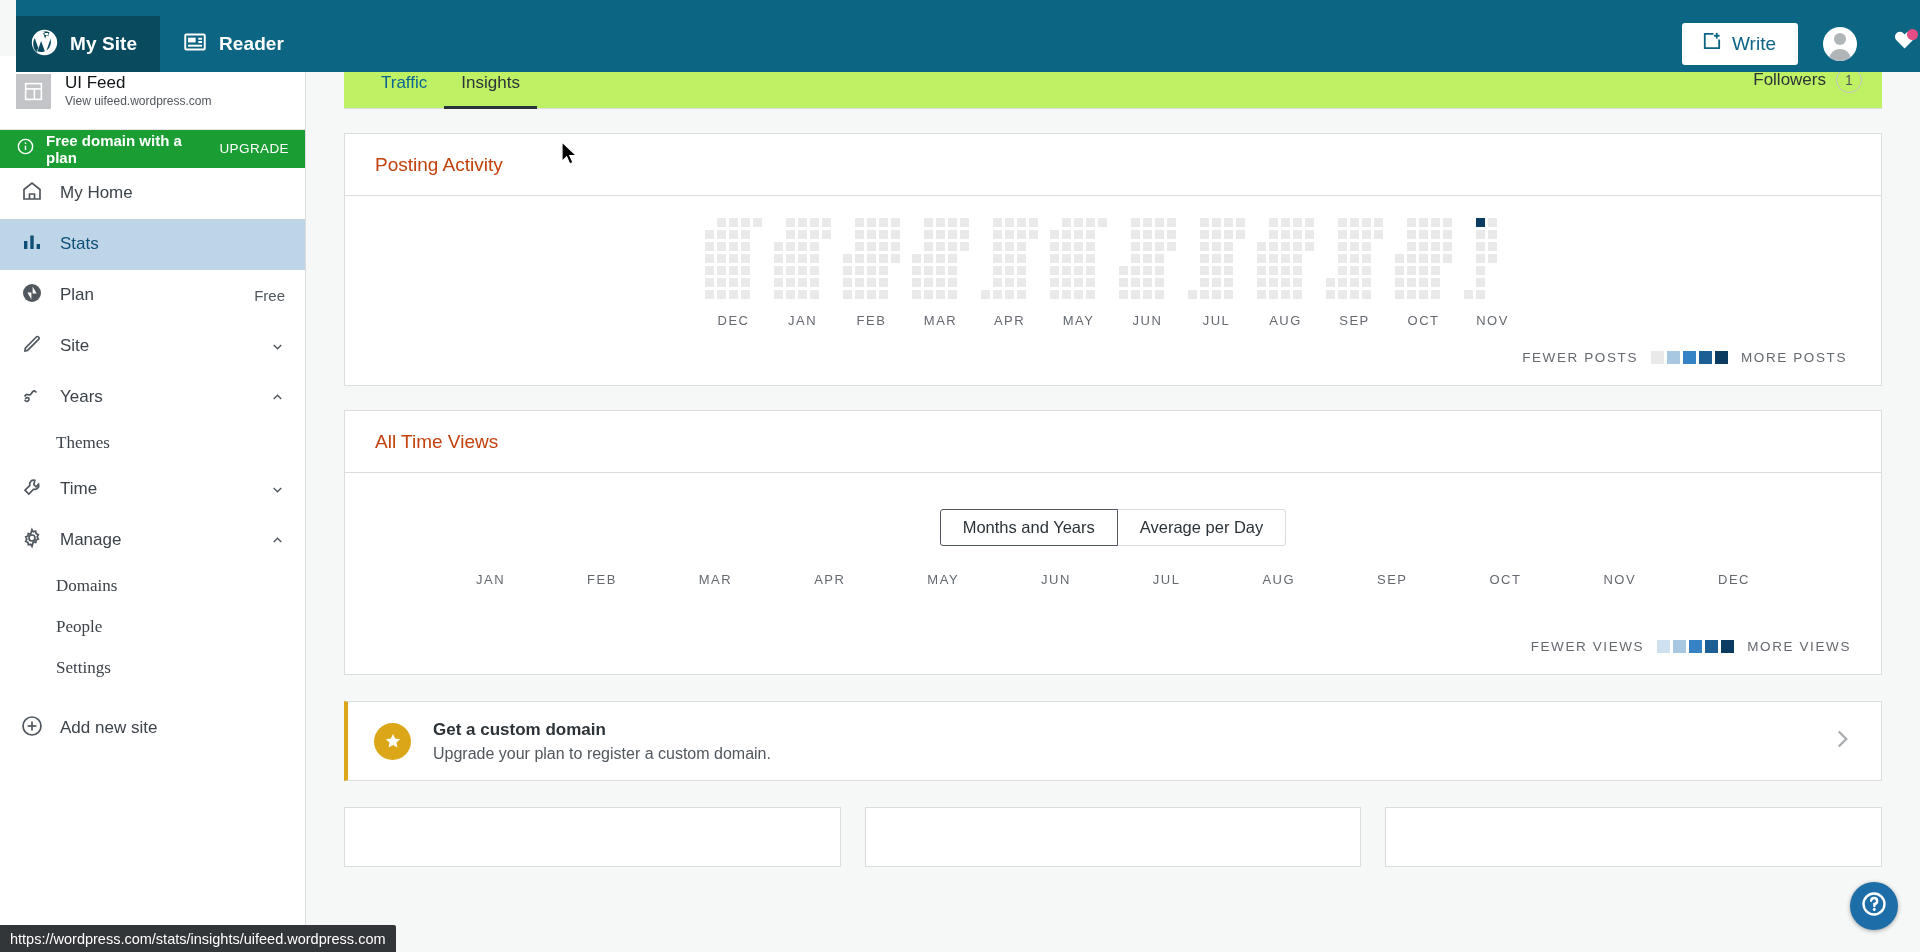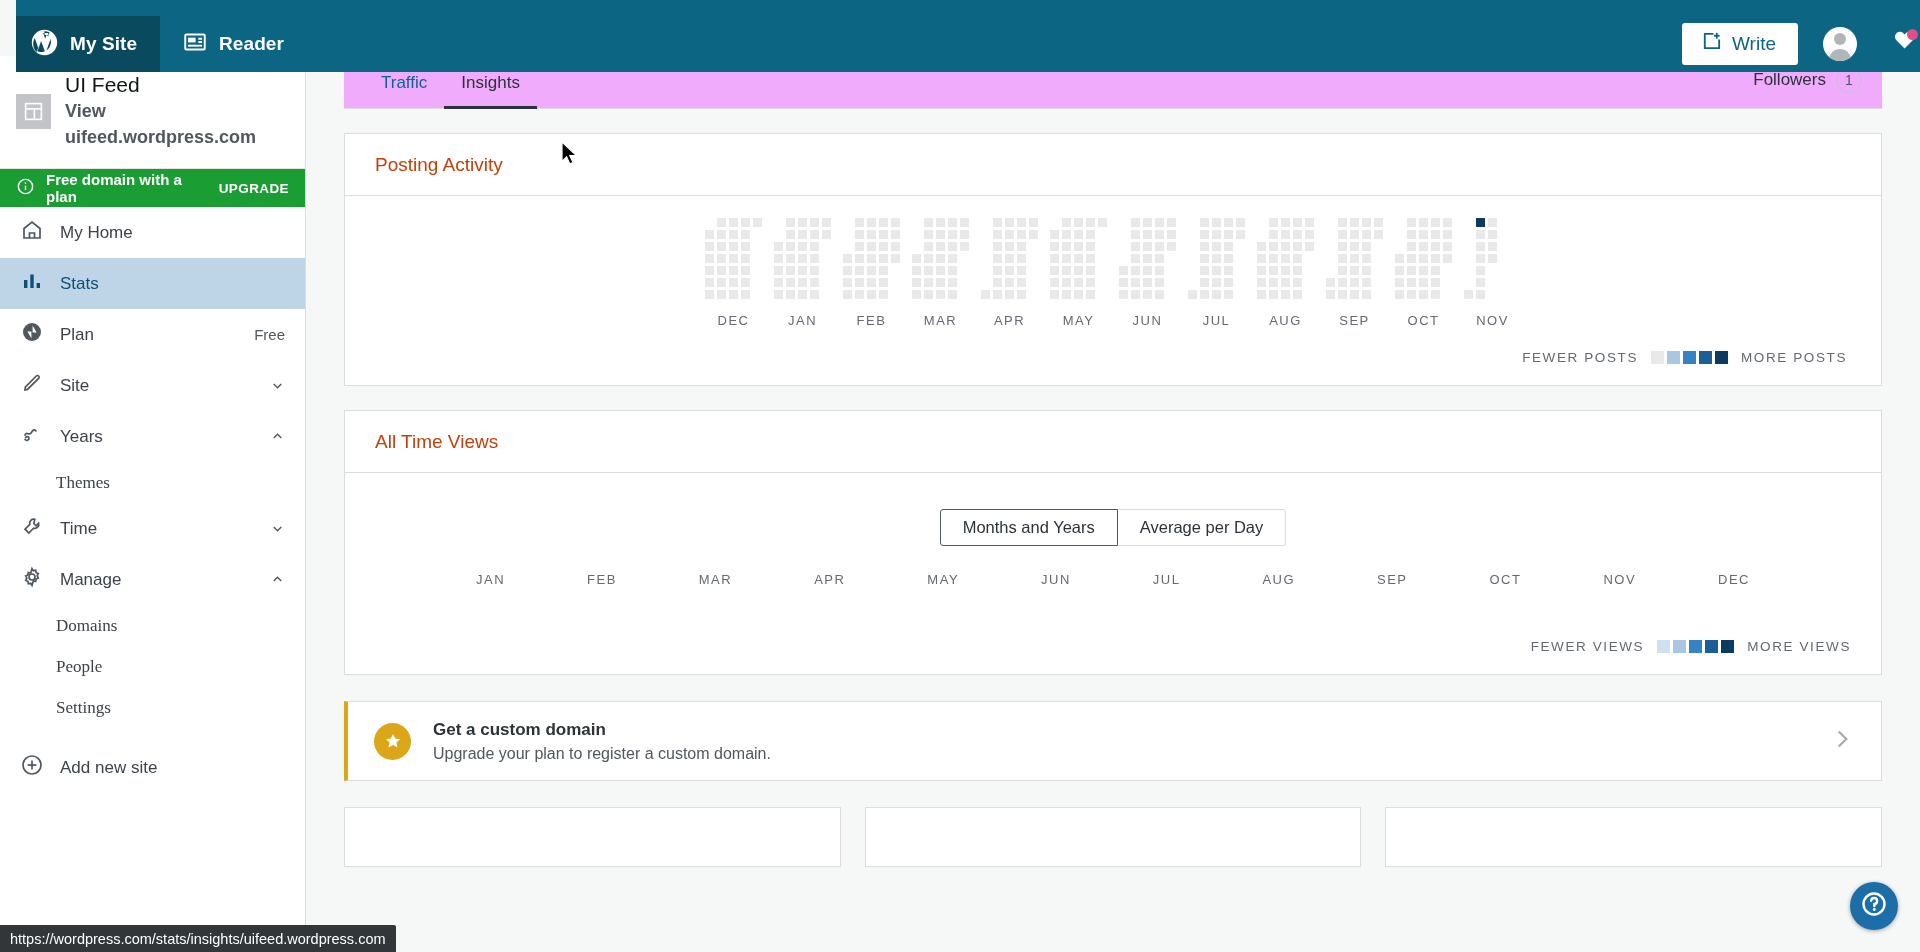--- a/index.html
+++ b/index.html
@@ -53,29 +53,29 @@
     background: #fff; border-right: 1px solid #dcdcde; z-index: 20;
   }
   .site-head {
     display: flex; align-items: center; gap: 14px; padding: 16px 16px 18px 16px;
     border-bottom: 1px solid #e5e5e5; cursor: pointer;
   }
   .site-thumb {
     width: 35px; height: 35px; background: #c3c4c7; flex: none;
     display: flex; align-items: center; justify-content: center;
   }
-  .site-title { font-size: 21px; color: #101517; line-height: 1.25; }
-  .site-url { font-size: 18px; color: #50575e; line-height: 1.45; font-weight: bold; }
+  .site-title { font-size: 17px; color: #101517; line-height: 1.25; }
+  .site-url { font-size: 12px; color: #50575e; line-height: 1.45; }
 
   .upsell {
     background: #1a9d33; height: 38px; display: flex; align-items: center;
     padding: 0 16px; gap: 11px; cursor: pointer;
   }
   .upsell-text { color: #fff; font-size: 15px; font-weight: 700; flex: 1; }
-  .upsell-cta { color: #fff; font-size: 13.5px; font-weight: 700; letter-spacing: .4px; }
+  .upsell-cta { color: #fff; font-size: 13.5px; font-weight: 400; letter-spacing: .4px; }
 
   .nav-item {
     display: flex; align-items: center; height: 51px; padding: 0 20px;
     gap: 16px; cursor: pointer; color: #3c434a; font-size: 17px;
   }
   .nav-item.selected { background: #bed5e8; color: #0a4a6e; }
   .nav-item.selected .nav-label { color: #0d4f76; }
   .nav-label { flex: 1; }
   .nav-right { font-size: 15px; color: #50575e; }
   .nav-sub {
@@ -89,21 +89,21 @@
     color: #fff; font-size: 14.5px; display: flex; align-items: center;
     padding: 0 10px; z-index: 60; border-top-right-radius: 2px;
   }
 
   
   .main {
     position: absolute; top: 56px; left: 306px; width: 1614px; height: 896px;
     background: #f6f7f7; overflow: hidden;
   }
   .tabs-bar {
-    background: #f0abfc; height: 53px; margin: 0 38px 0 38px;
+    background: #bef264; height: 53px; margin: 0 38px 0 38px;
     display: flex; align-items: flex-end; border-bottom: 1px solid #dcdcde;
     padding: 0 20px;
   }
   .tab {
     padding: 0 17px 15px 17px; font-size: 17px; cursor: pointer;
     color: #0a6493; position: relative;
   }
   .tab.active { color: #2c3338; }
   .tab.active::after {
     content: ""; position: absolute; left: 0; right: 0; bottom: -1px;

